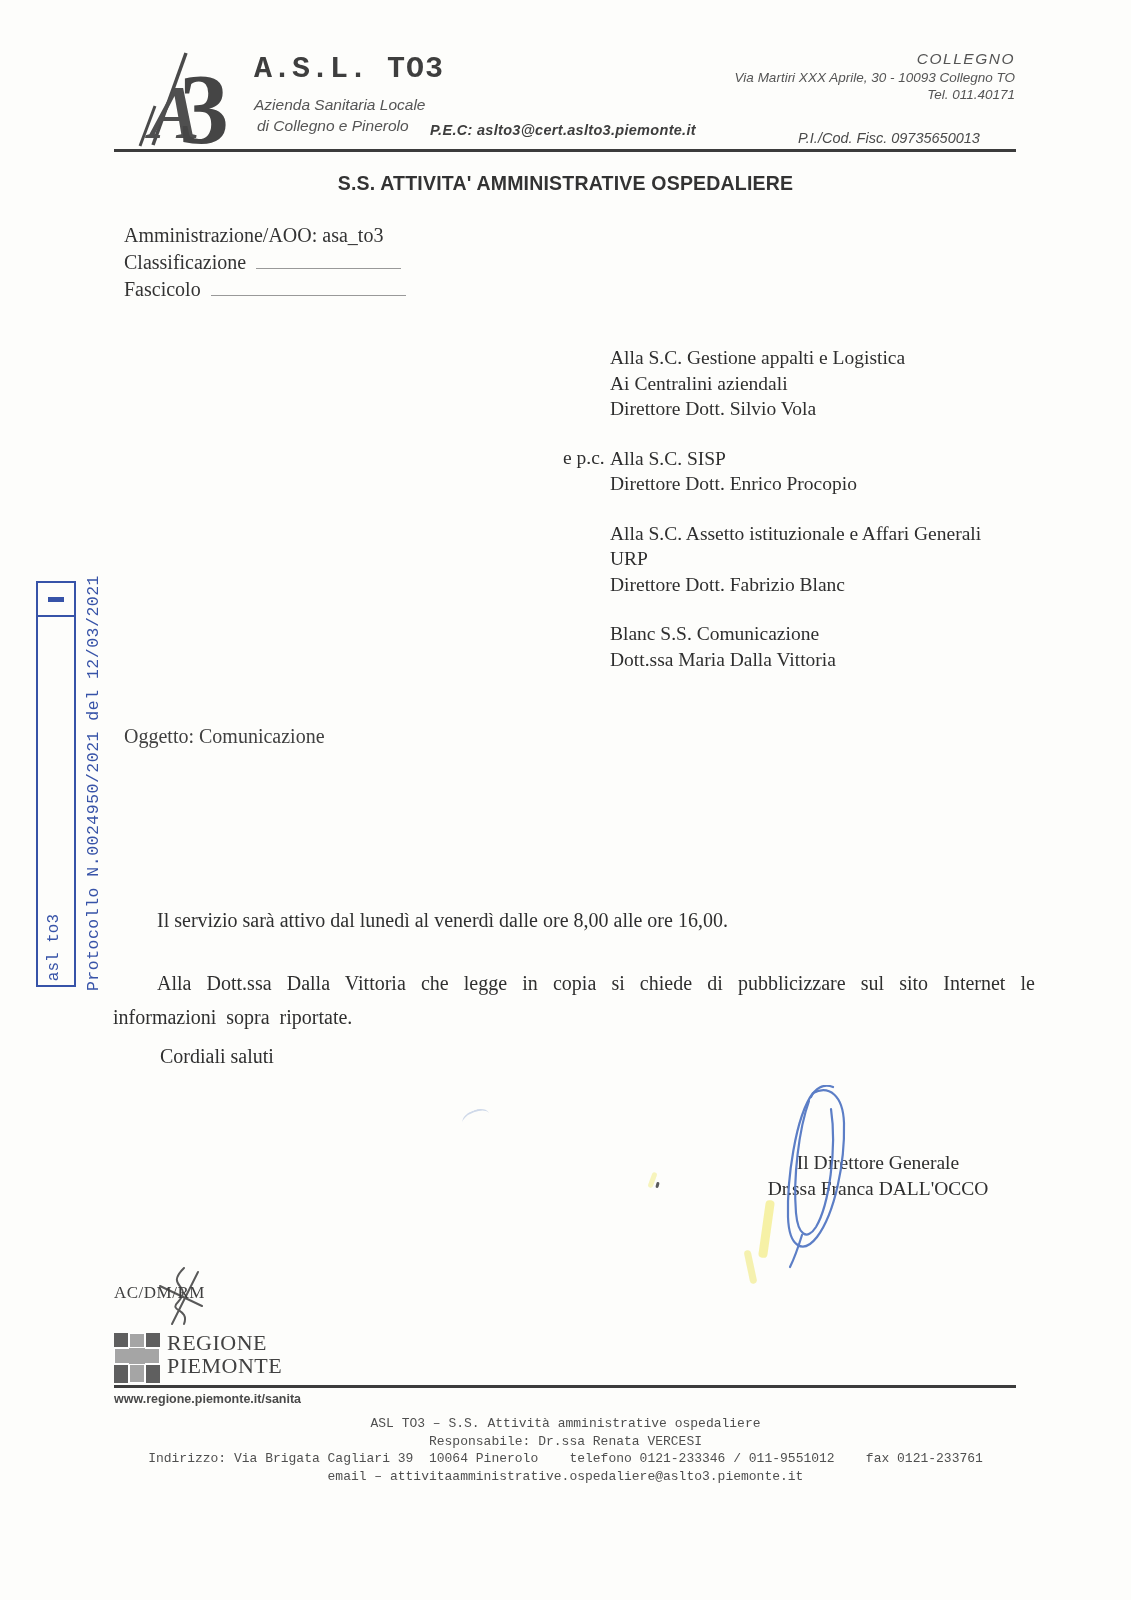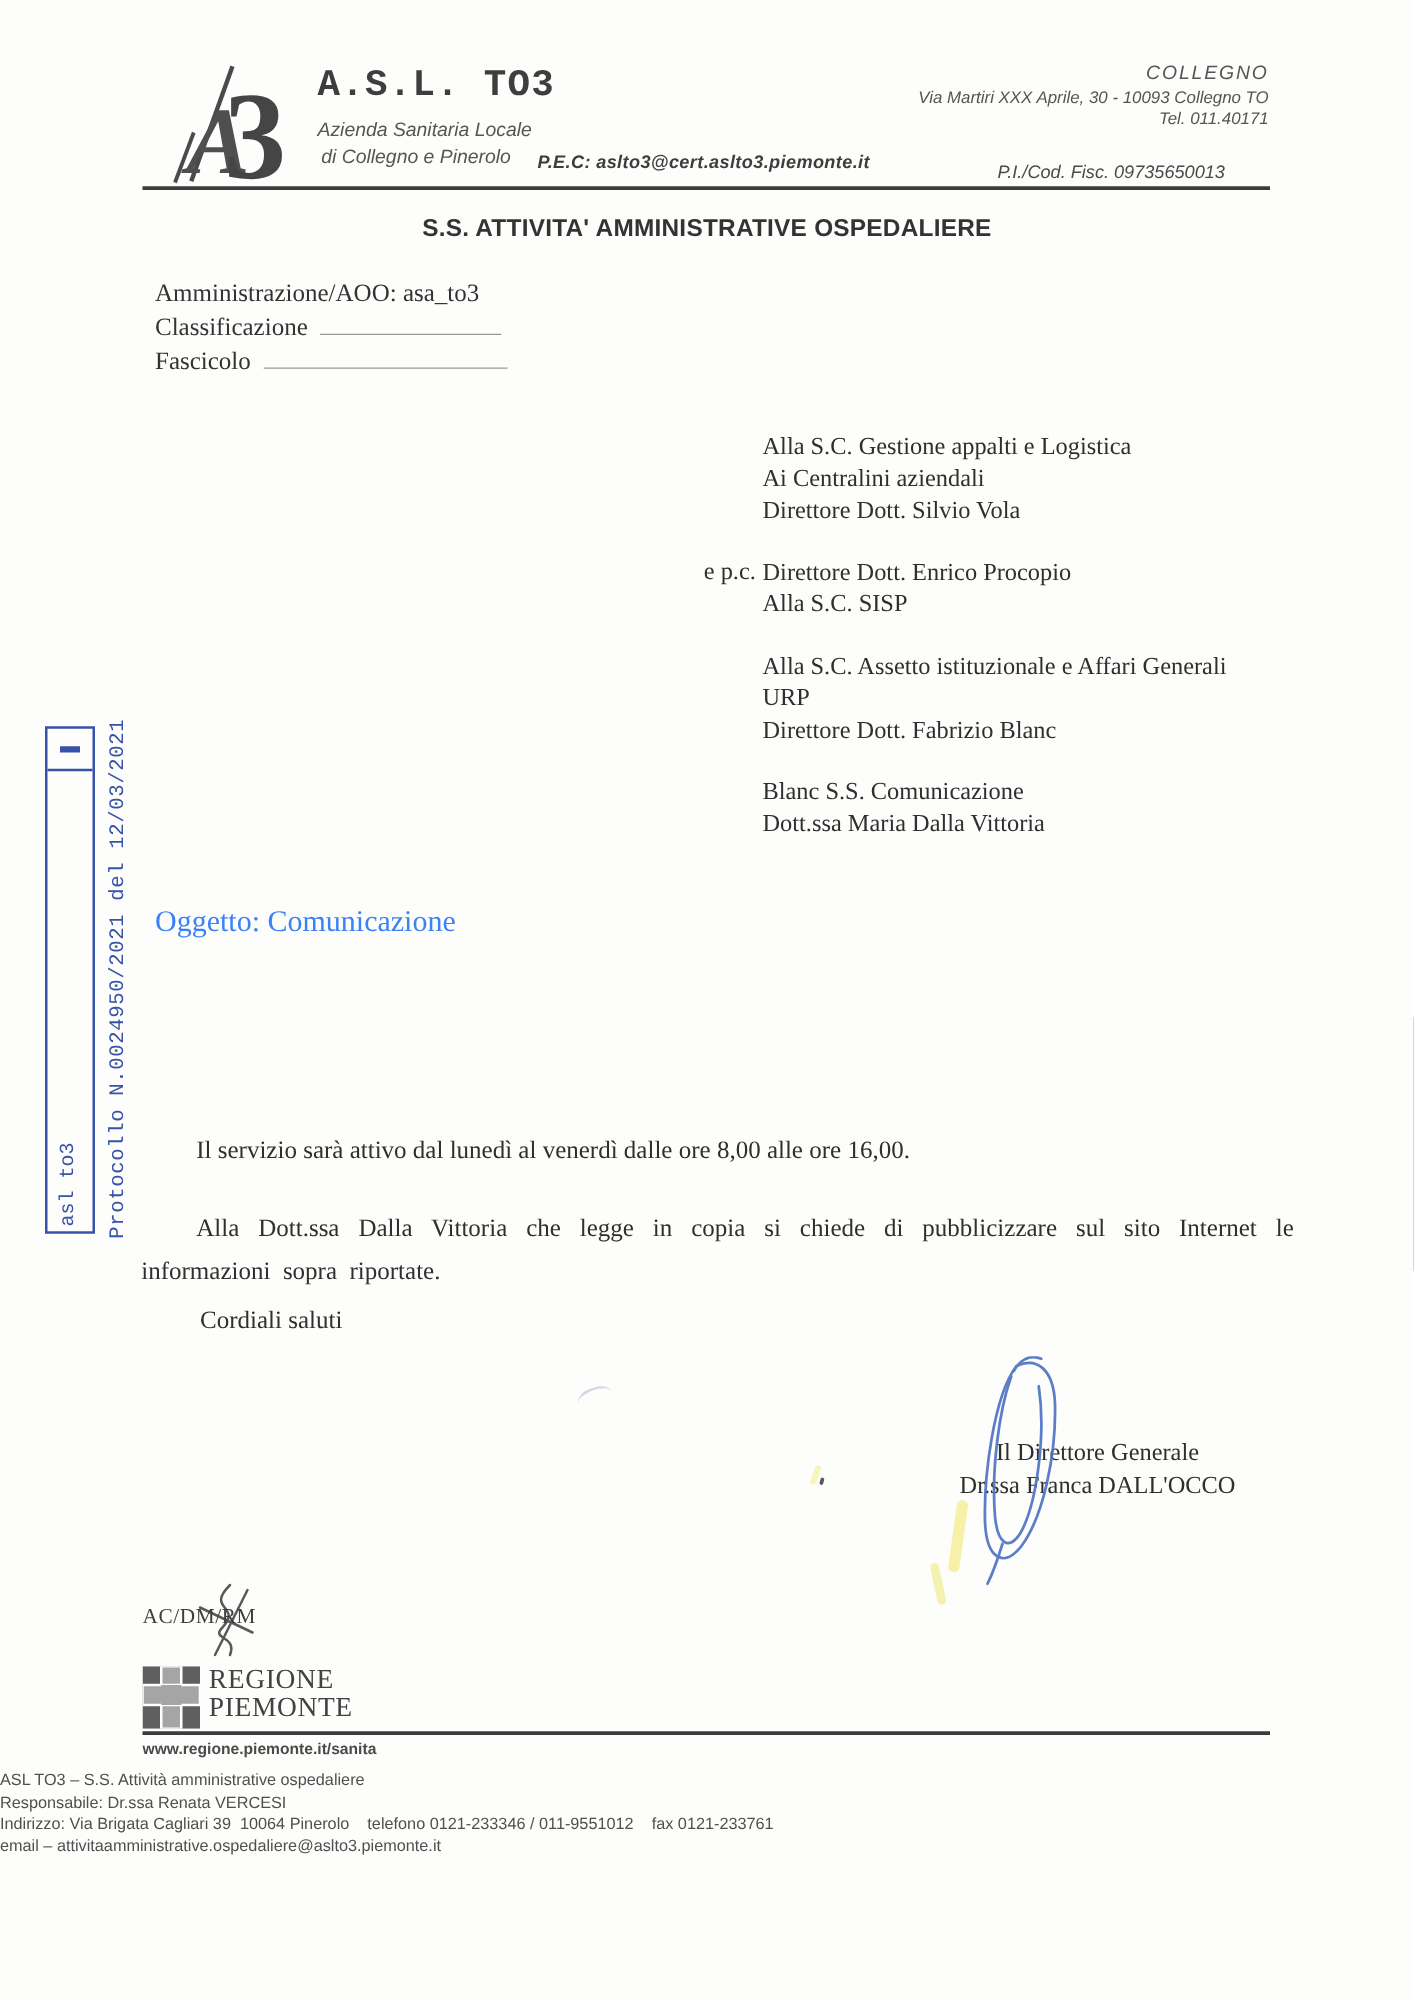--- a/index.html
+++ b/index.html
@@ -37,35 +37,35 @@
   .stamp-box { width:40px; height:406px; border:2.5px solid #3753a8; box-sizing:border-box; display:flex; flex-direction:column; }
   .stamp-dash-cell { height:32px; border-bottom:2px solid #3753a8; display:flex; align-items:center; justify-content:center; }
   .stamp-dash { width:16px; height:5px; background:#3753a8; }
   .stamp-org-cell { flex:1; position:relative; }
   .vtext { writing-mode:vertical-rl; transform:rotate(180deg); font-family:"Liberation Mono", monospace; color:#3753a8; white-space:pre; }
   .stamp-org { position:absolute; bottom:4px; left:7px; font-size:16px; }
   .stamp-proto-col { width:40px; height:410px; position:relative; }
   .stamp-proto { position:absolute; bottom:0; left:8px; font-size:16.5px; letter-spacing:0.5px; }
 
   
-  .subject { font-size:24px; color:#3b82f6; }
+  .subject { font-size:20px; color:#404040; }
   .para { width:922px; font-size:20px; line-height:34px; text-align:justify; text-indent:44px; color:#2f2f2f; }
   .para.p1 { word-spacing:1.5px; }
   .para.p3 { word-spacing:5px; }
   .closing { font-size:20px; color:#2f2f2f; }
 
   
   .sig-block { width:280px; text-align:center; font-size:19.5px; line-height:26px; color:#2f2f2f; }
   .highlight { position:absolute; border-radius:4px; }
 
   
   .initials { font-size:17px; color:#3f3f3f; letter-spacing:0.5px; }
   .region-text { font-family:"Liberation Serif", serif; font-size:22px; line-height:23px; letter-spacing:0.5px; color:#424242; }
   .region-url { font-family:"Liberation Sans", sans-serif; font-weight:bold; font-size:12.5px; color:#4a4a4a; }
-  .footer-lines { width:100%; font-family:Liberation Sans, sans-serif; font-size:13px; line-height:17.5px; color:#4f4f4f; }
+  .footer-lines { width:100%; text-align:center; font-family:Liberation Mono, monospace; font-size:13px; line-height:17.5px; color:#4f4f4f; }
   .footer-lines div { white-space:pre; }
 
   .artifact-dot { position:absolute; background:#5a5a5a; border-radius:2px; }
 </style>
 </head>
 <body>
 
 <div class="page">
 
   <svg class="abs" style="left:133px; top:48px;" width="110" height="102" viewBox="0 0 110 102">
@@ -102,22 +102,22 @@
     </div>
   </div>
 
   <div class="abs epc" style="left:543px; top:447px;">e p.c.</div>
 
   <div class="abs recipients" style="left:610px; top:345px; width:460px;">
     <div>Alla S.C. Gestione appalti e Logistica</div>
     <div>Ai Centralini aziendali</div>
     <div>Direttore Dott. Silvio Vola</div>
     <div class="rec-gap"></div>
+    <div>Alla S.C. SISP</div>
     <div>Direttore Dott. Enrico Procopio</div>
-    <div>Alla S.C. SISP</div>
     <div class="rec-gap"></div>
     <div>Alla S.C. Assetto istituzionale e Affari Generali</div>
     <div>URP</div>
     <div>Direttore Dott. Fabrizio Blanc</div>
     <div class="rec-gap"></div>
     <div>Blanc S.S. Comunicazione</div>
     <div>Dott.ssa Maria Dalla Vittoria</div>
   </div>
 
   <div class="abs stamp" style="left:36px; top:581px;">

